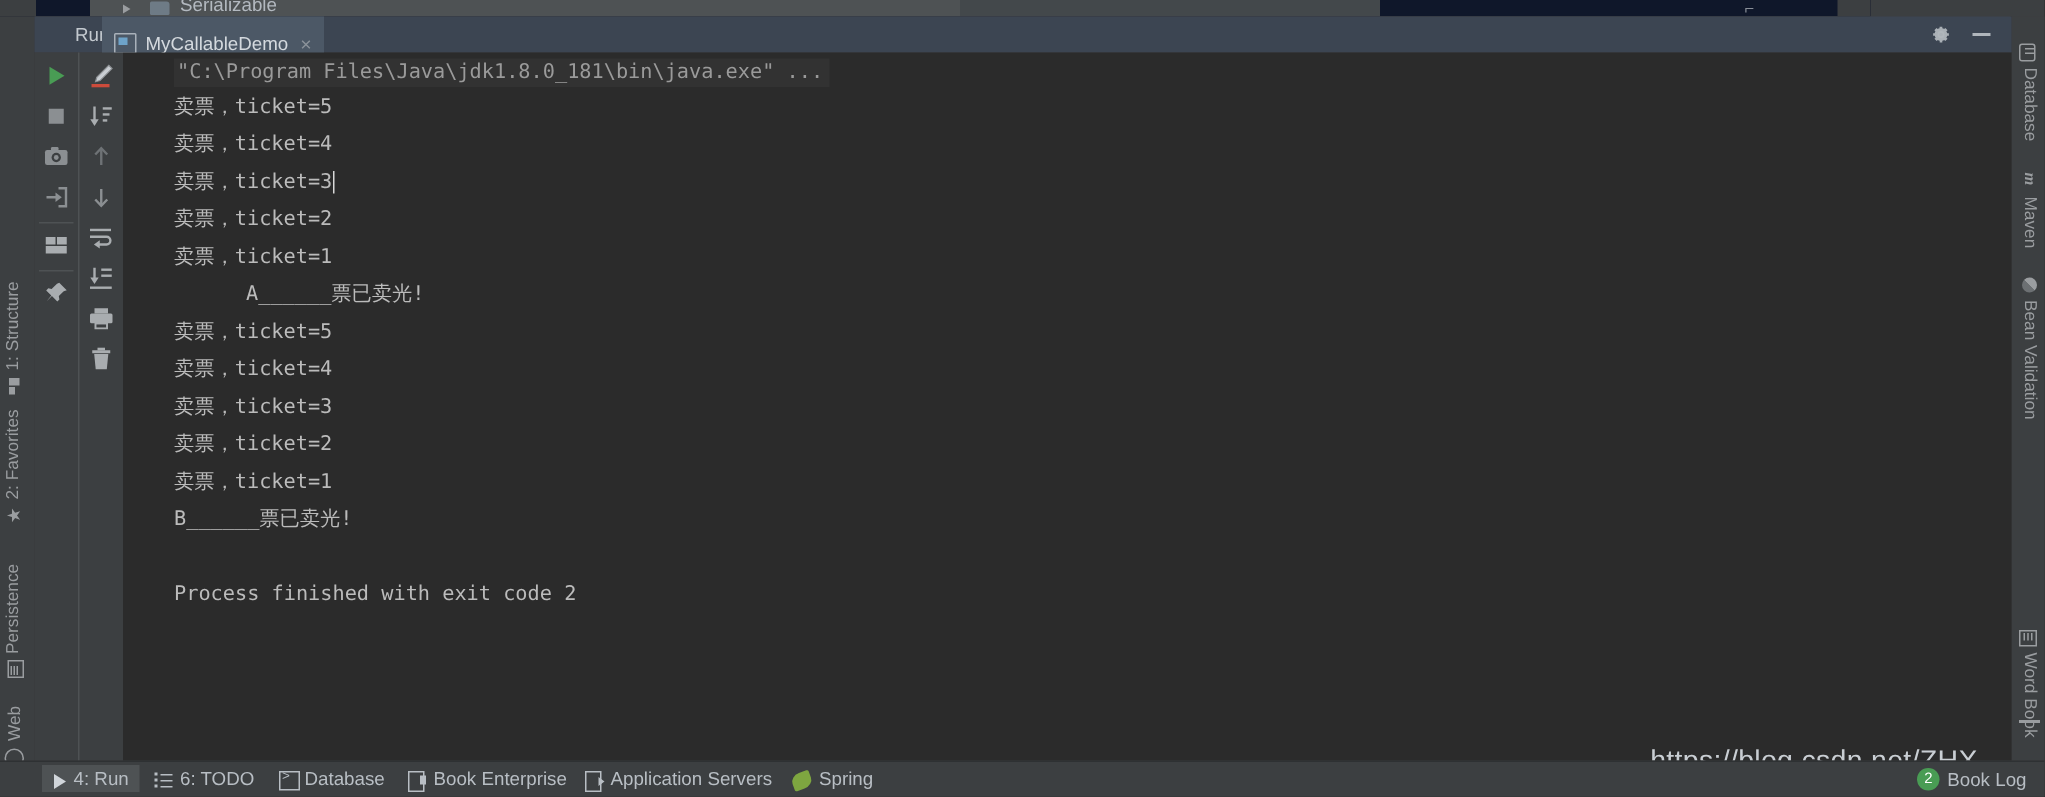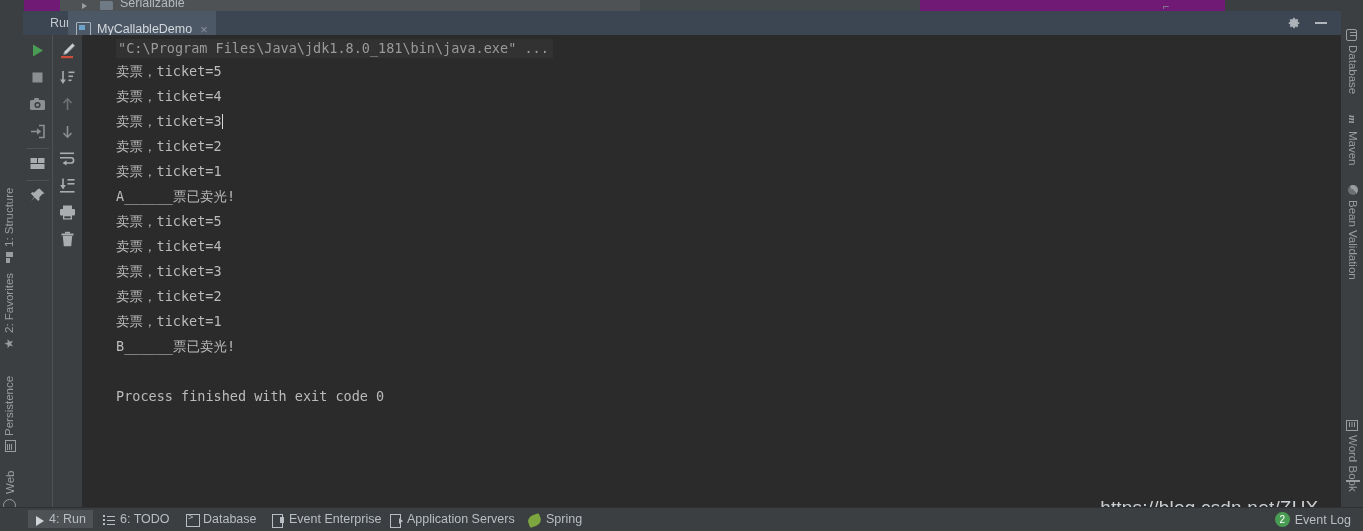--- a/index.html
+++ b/index.html
@@ -14,21 +14,21 @@
   }
   #app {
     position: relative;
     width: 1363px; height: 531px;
     background: #3c3f41;
   }
 
   
   .top-sliver {
     position: absolute; left: 0; top: 0; width: 1247px; height: 11px;
-    background: #701a75;
+    background: #0f172a;
     overflow: hidden;
   }
   .top-sliver .leftedge {
     position:absolute; left:0; top:0; width:24px; height:11px; background:#3c3f41;
   }
   .top-sliver .treerow {
     position: absolute; left: 60px; top: 0; width: 580px; height: 11px;
     background: #4e5254;
   }
   .top-sliver .treerow2 {
@@ -434,29 +434,29 @@
 
     <div class="console">
       <div class="cline cmdline" id="cmdline" style="top:4px;">"C:\Program Files\Java\jdk1.8.0_181\bin\java.exe" ...</div>
       <div id="console-lines">
           <div class="cline out" style="top: 28px;">卖票，ticket=5</div>
           <div class="cline out" style="top: 53px;">卖票，ticket=4</div>
           <div class="cline out" style="top: 78px;">卖票，ticket=3</div>
           <div class="caret-blink" style="top: 79px; left: 139.95px;"></div>
           <div class="cline out" style="top: 103px;">卖票，ticket=2</div>
           <div class="cline out" style="top: 128px;">卖票，ticket=1</div>
-          <div class="cline out" style="top: 153px;">A______票已卖光!</div>
+          <div class="cline out" style="top: 153px; margin-left: 48px;">A______票已卖光!</div>
           <div class="cline out" style="top: 178px;">卖票，ticket=5</div>
           <div class="cline out" style="top: 203px;">卖票，ticket=4</div>
           <div class="cline out" style="top: 228px;">卖票，ticket=3</div>
           <div class="cline out" style="top: 253px;">卖票，ticket=2</div>
           <div class="cline out" style="top: 278px;">卖票，ticket=1</div>
           <div class="cline out" style="top: 303px;">B______票已卖光!</div>
           <div class="cline out" style="top: 328px;"></div>
-          <div class="cline out" style="top: 353px;">Process finished with exit code 0</div>
+          <div class="cline out" style="top: 353px;">Process finished with exit code 2</div>
         </div>
     </div>
   </div>
 
   <div class="watermark">https://blog.csdn.net/ZHX__</div>
 
   <div class="statusbar">
     <div class="sb-item active" style="left:28px;">
       <span class="sb-ico ico-run"></span>
       <span>4: Run</span>
@@ -464,30 +464,30 @@
     <div class="sb-item" style="left:103px;">
       <span class="sb-ico ico-todo"></span>
       <span>6: TODO</span>
     </div>
     <div class="sb-item" style="left:186px;">
       <span class="sb-ico ico-term"></span>
       <span>Database</span>
     </div>
     <div class="sb-item" style="left:272px;">
       <span class="sb-ico ico-jee"></span>
-      <span>Event Enterprise</span>
+      <span>Book Enterprise</span>
     </div>
     <div class="sb-item" style="left:390px;">
       <span class="sb-ico ico-appsrv"></span>
       <span>Application Servers</span>
     </div>
     <div class="sb-item" style="left:528px;">
       <span class="sb-ico ico-spring"></span>
       <span>Spring</span>
     </div>
 
     <div class="sb-eventlog">
       <span class="badge">2</span>
-      <span>Event Log</span>
+      <span>Book Log</span>
     </div>
   </div>
 
 </div>
 
 </body></html>

